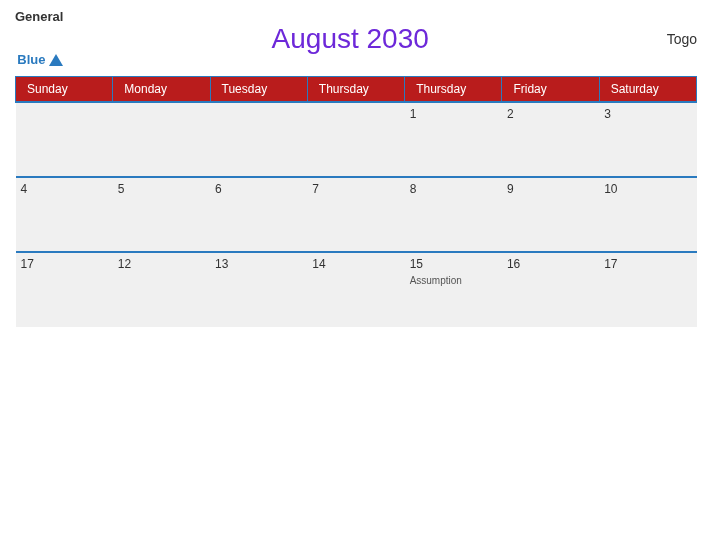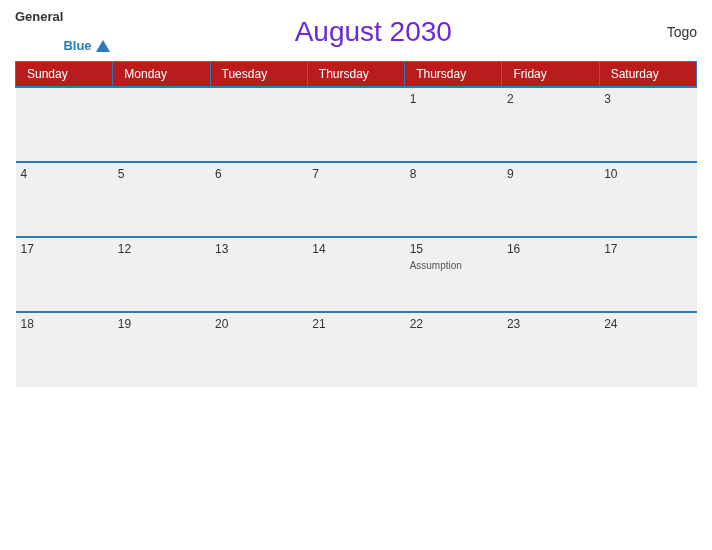--- a/index.html
+++ b/index.html
@@ -17,22 +17,22 @@
       padding: 10px 15px 10px 15px;
     }
     .header {
       display: flex;
       align-items: center;
       justify-content: space-between;
       margin-bottom: 8px;
     }
     .logo {
       display: flex;
-      flex-direction: row;
-      align-items: flex-start;
+      flex-direction: column;
+      align-items: flex-end;
       line-height: 1.1;
     }
     .logo-general {
       font-size: 13px;
       font-weight: bold;
       color: #333;
     }
     .logo-blue {
       font-size: 13px;
       font-weight: bold;
@@ -192,38 +192,15 @@
             <span class="day-number">15</span>
             <span class="day-event">Assumption</span>
           </td>
           <td>
             <span class="day-number">16</span>
           </td>
           <td>
             <span class="day-number">17</span>
           </td>
         </tr>
-        <tr>
-          <td>
-            <span class="day-number">18</span>
-          </td>
-          <td>
-            <span class="day-number">19</span>
-          </td>
-          <td>
-            <span class="day-number">20</span>
-          </td>
-          <td>
-            <span class="day-number">21</span>
-          </td>
-          <td>
-            <span class="day-number">22</span>
-          </td>
-          <td>
-            <span class="day-number">23</span>
-          </td>
-          <td>
-            <span class="day-number">24</span>
-          </td>
-        </tr>
       </tbody>
   </table>
 </div>
 
 </body></html>

